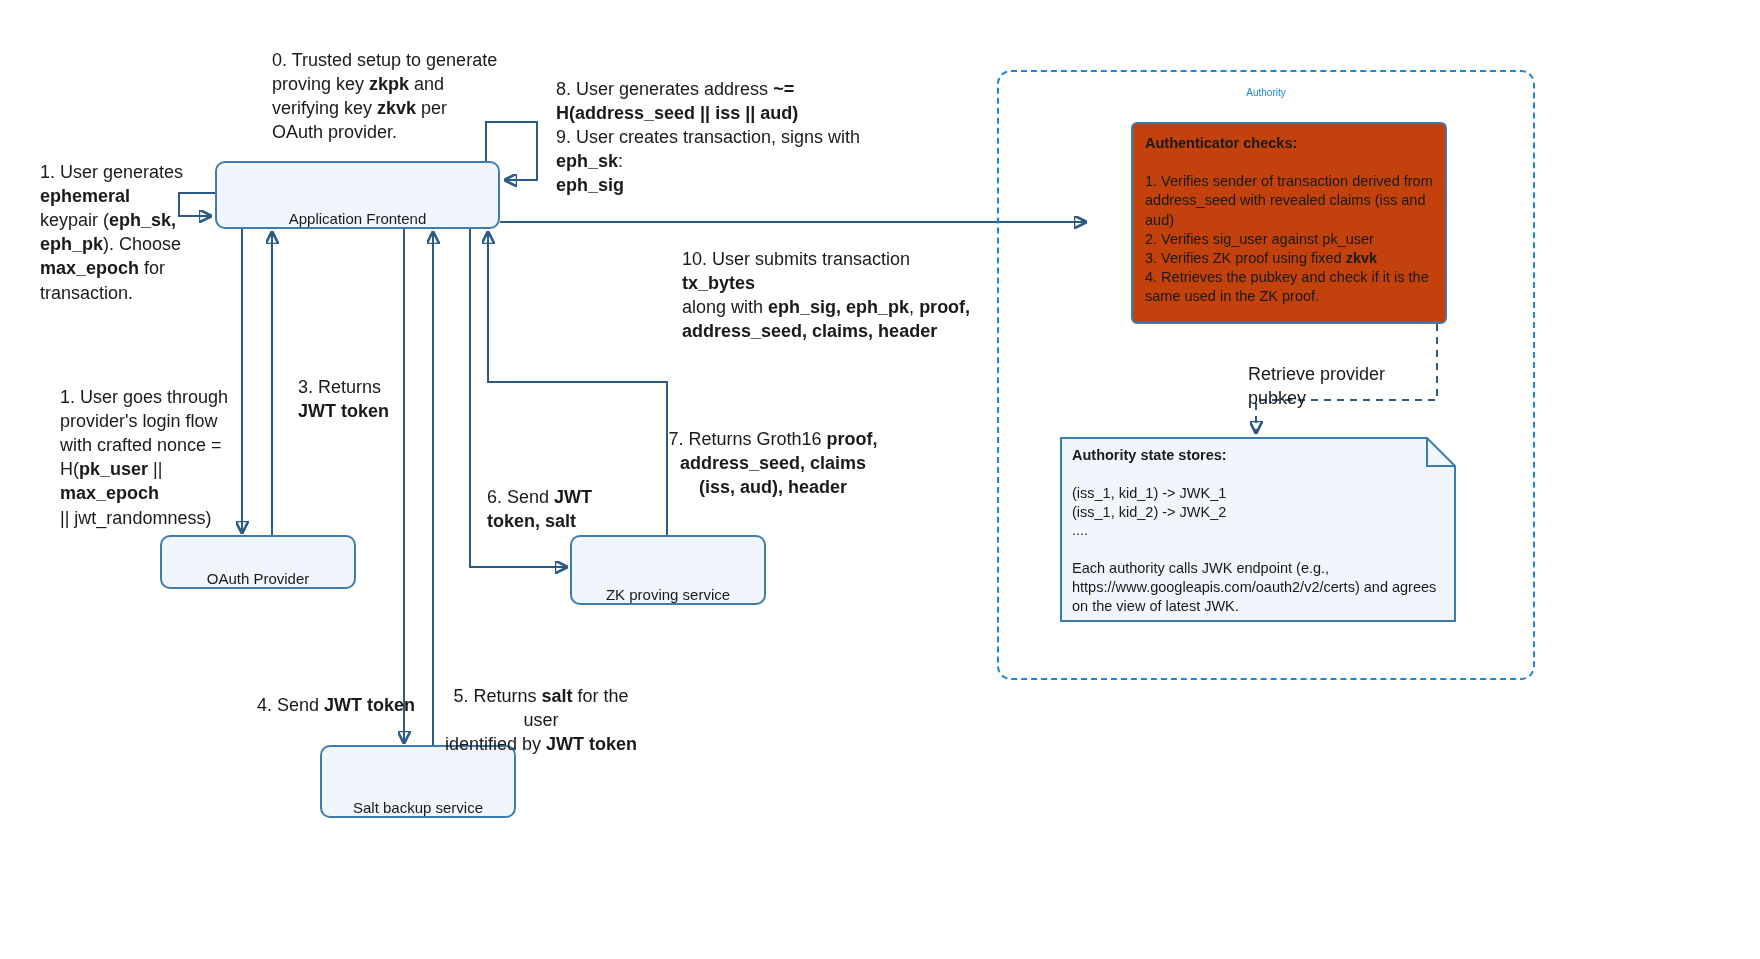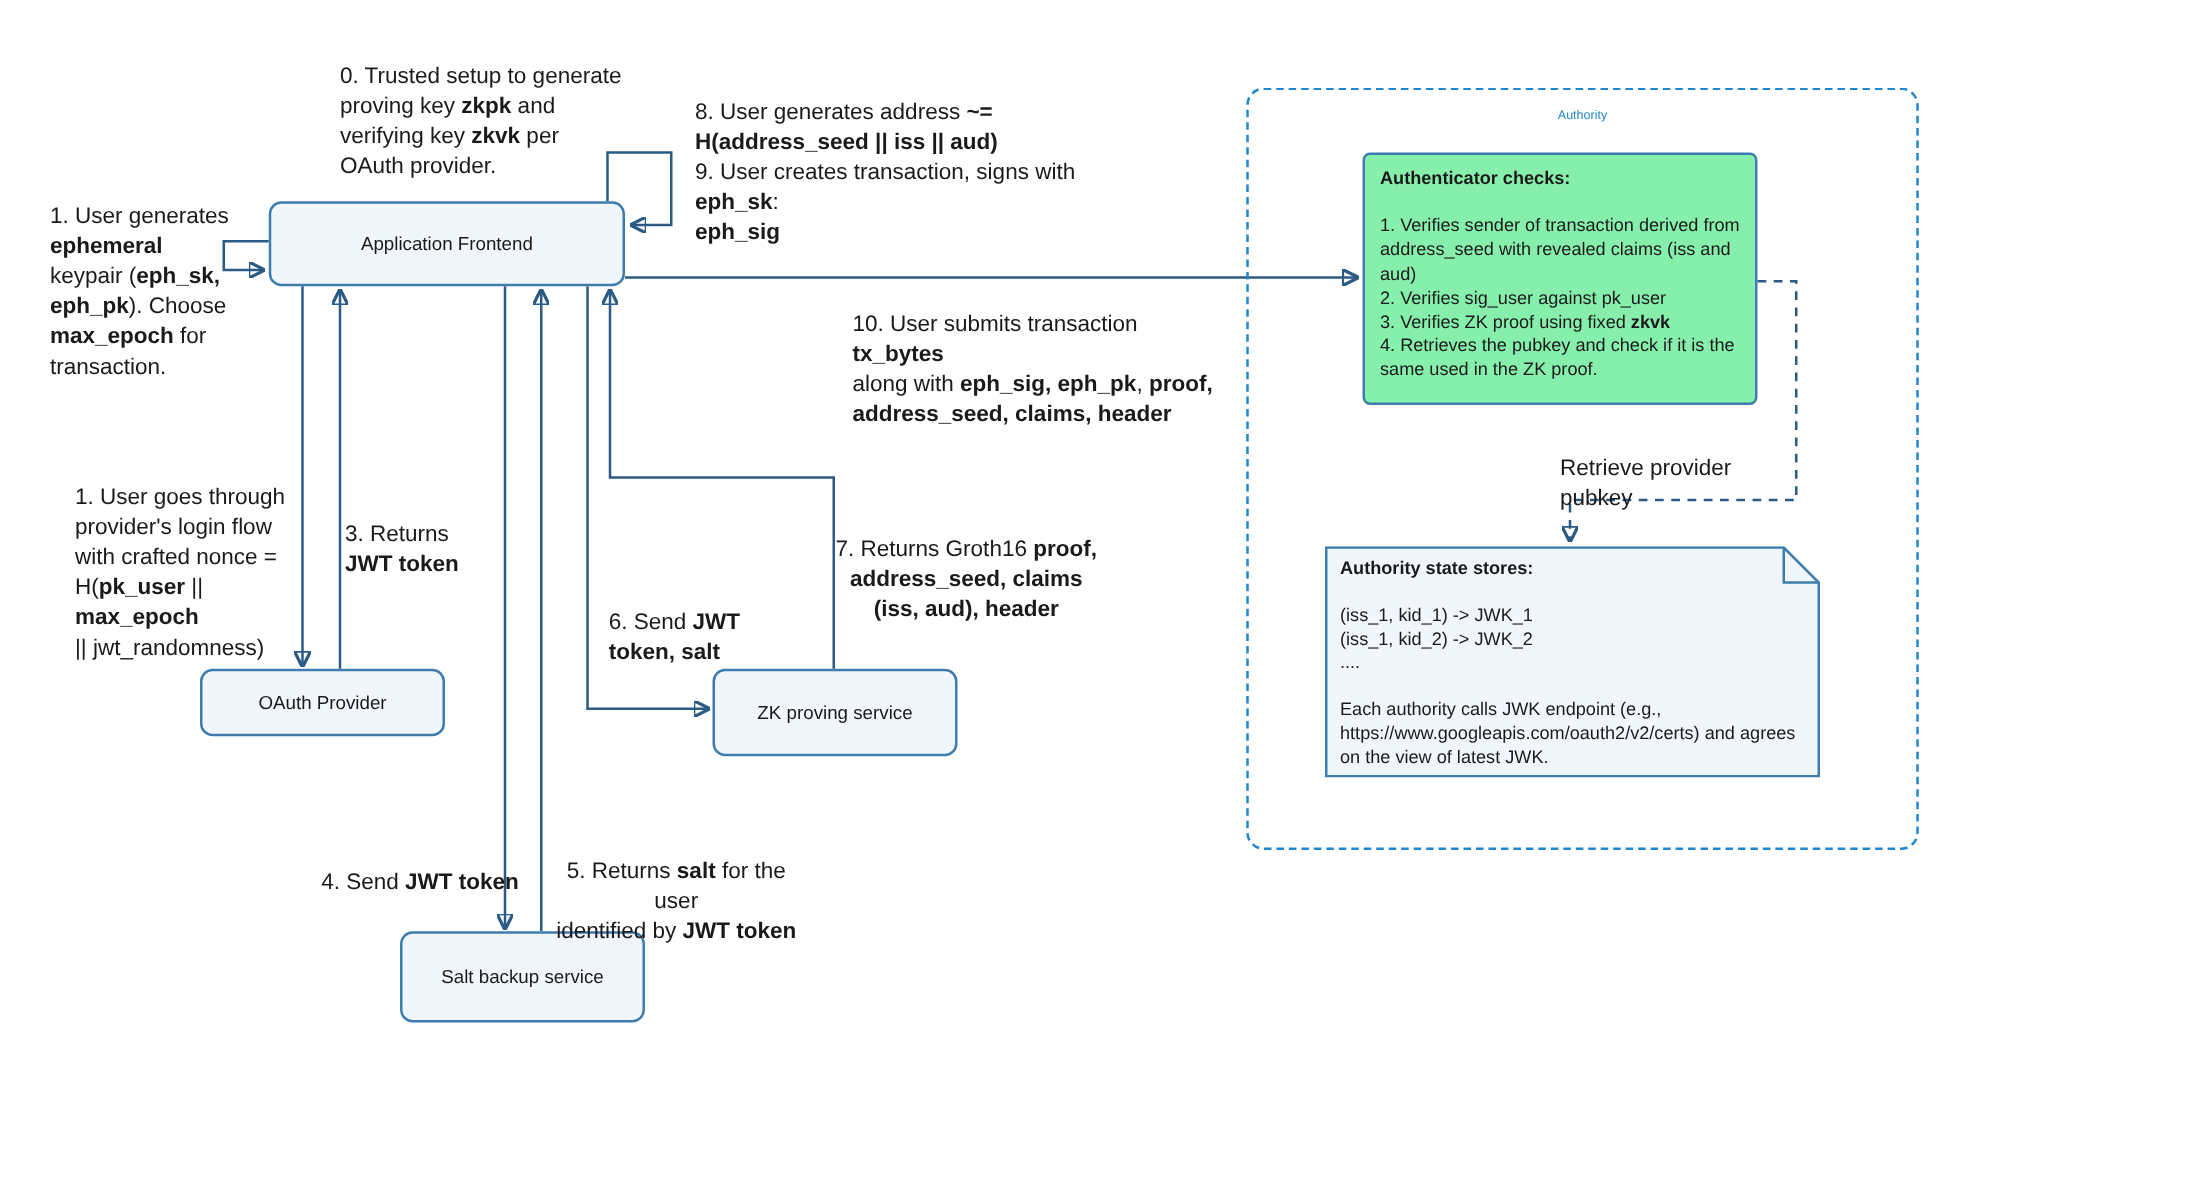--- a/index.html
+++ b/index.html
@@ -4,25 +4,25 @@
 <style>
   * { box-sizing: border-box; }
   html, body { margin: 0; padding: 0; background: #ffffff; }
   body { font-family: "Liberation Sans", sans-serif; color: #1a1a1a; }
   .canvas { position: relative; width: 1760px; height: 959px; background: #ffffff; overflow: hidden; }
   .wires { position: absolute; left: 0; top: 0; width: 1760px; height: 959px; pointer-events: none; }
   .wires path { fill: none; stroke: #2b5b84; stroke-width: 2; }
   .wires path.dashed { stroke-dasharray: 7 6; }
   .node {
     position: absolute; border: 2px solid #3f7cae; background: #f0f6fb;
-    border-radius: 10px; display: flex; align-items: center; justify-content: center;
+    border-radius: 10px; display: flex; align-items: flex-end; justify-content: center;
     font-size: 15px; text-align: center;
   }
   .panel {
-    position: absolute; border: 2px solid #3f7cae; background: #86efac; border-radius: 6px;
+    position: absolute; border: 2px solid #3f7cae; background: #c2410c; border-radius: 6px; margin-left: 41px;
   }
   .box-text {
     padding: 10px 12px; font-size: 14.5px; line-height: 1.32; white-space: pre-line;
   }
   .authority-frame {
     position: absolute; border: 2px dashed #1f87cf; border-radius: 14px; background: transparent;
   }
   .authority-title {
     position: absolute; color: #2186c6; font-size: 10px; text-align: center;
   }
@@ -123,21 +123,21 @@
   <div class="annotation" style="left:682px; top:247px; width:300px;"><span>10. User submits transaction </span><b>tx_bytes</b><span>
 along with </span><b>eph_sig, eph_pk</b><span>, </span><b>proof,
 address_seed, claims, header</b></div>
 
   <div class="annotation" style="left:60px; top:385px; width:200px;"><span>1. User goes through
 provider's login flow
 with crafted nonce =
 H(</span><b>pk_user</b><span> || </span><b>max_epoch</b><span>
 || jwt_randomness)</span></div>
 
-  <div class="annotation" style="left:276px; top:375px; width:110px;margin-top:40px;"><span>3. Returns
+  <div class="annotation" style="left:298px; top:375px; width:110px;"><span>3. Returns
 </span><b>JWT token</b></div>
 
   <div class="annotation center" style="left:668px; top:427px; width:210px;"><span>7. Returns Groth16 </span><b>proof,
 address_seed, claims
 (iss, aud), header</b></div>
 
   <div class="annotation" style="left:487px; top:485px; width:120px;"><span>6. Send </span><b>JWT
 token, salt</b></div>
 
   <div class="annotation" style="left:257px; top:693px; width:160px;"><span>4. Send </span><b>JWT token</b></div>

